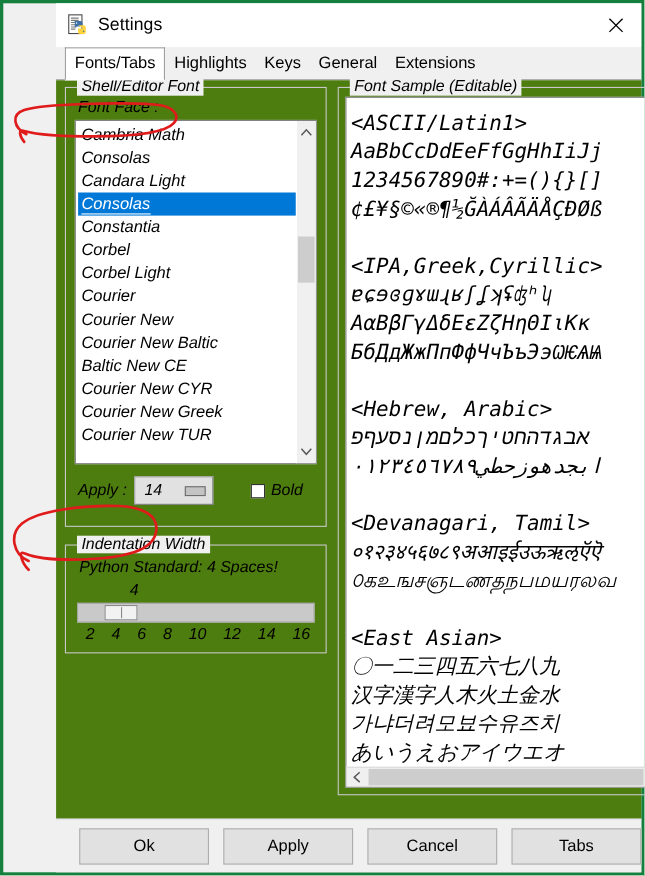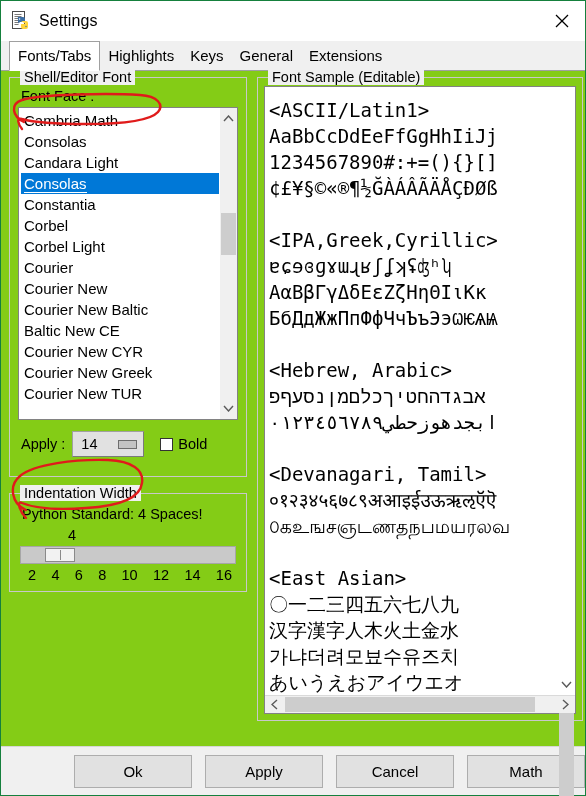--- a/index.html
+++ b/index.html
@@ -15,24 +15,25 @@
     color: #000000;
     overflow: hidden;
     position: relative;
   }
   #window {
     position: absolute;
     left: 0; top: 0;
     width: 586px;
     height: 796px;
     box-sizing: border-box;
-    border: 1px solid #15803d;
+    border: 3px solid #15803d;
     background: #f0f0f0;
     display: flex;
     flex-direction: column;
+    padding-left: 48px;
   }
   
   #titlebar {
     height: 40px;
     min-height: 40px;
     background: #ffffff;
     display: flex;
     align-items: center;
     position: relative;
   }
@@ -95,22 +96,23 @@
     border-bottom: 1px solid #ffffff;
     z-index: 2;
     height: 30px;
     line-height: 28px;
   }
 
   
   #content {
     flex: 1 1 auto;
     position: relative;
-    background: #84cc16;
+    background: #4d7c0f;
     padding: 0;
+    font-style: italic;
   }
   .col-left {
     position: absolute;
     left: 8px;
     top: 6px;
     width: 238px;
   }
   .col-right {
     position: absolute;
     left: 256px;
@@ -233,21 +235,21 @@
   #size-handle {
     width: 19px;
     height: 9px;
     background: #c4c4c4;
     border: 1px solid #6d6d6d;
     box-sizing: border-box;
   }
   #bold-wrap {
     display: flex;
     align-items: center;
-    margin-left: 16px;
+    margin-left: 34px;
   }
   #bold-box {
     width: 13px;
     height: 13px;
     border: 1px solid #333;
     background: #fff;
     box-sizing: border-box;
     margin-right: 5px;
   }
   #bold-label { font-size: 14.5px; }
@@ -578,21 +580,21 @@
         </div>
       </div>
     </div>
 
   </div>
 
   <div id="footer">
     <div class="btn">Ok</div>
     <div class="btn">Apply</div>
     <div class="btn">Cancel</div>
-    <div class="btn">Math</div>
+    <div class="btn">Tabs</div>
   </div>
 
 </div>
 
 <svg class="annot" style="left:0;top:0;width:586px;height:796px;" viewBox="0 0 586 796">
   <path d="M24 122 C12 116 10 104 22 100 C40 94 110 93 140 95 C158 96 164 105 158 112 C150 121 120 124 86 124 C60 124 36 123 22 119 C16 117 18 124 22 129" fill="none" stroke="#e01b1b" stroke-width="2.4" stroke-linecap="round"></path>
   <path d="M26 510 C12 504 8 486 20 476 C34 464 76 459 108 460 C132 461 144 470 142 483 C140 498 120 506 86 508 C58 510 34 508 22 503 C16 500 20 512 26 518" fill="none" stroke="#e01b1b" stroke-width="2.4" stroke-linecap="round"></path>
 </svg>
 
 </body></html>

